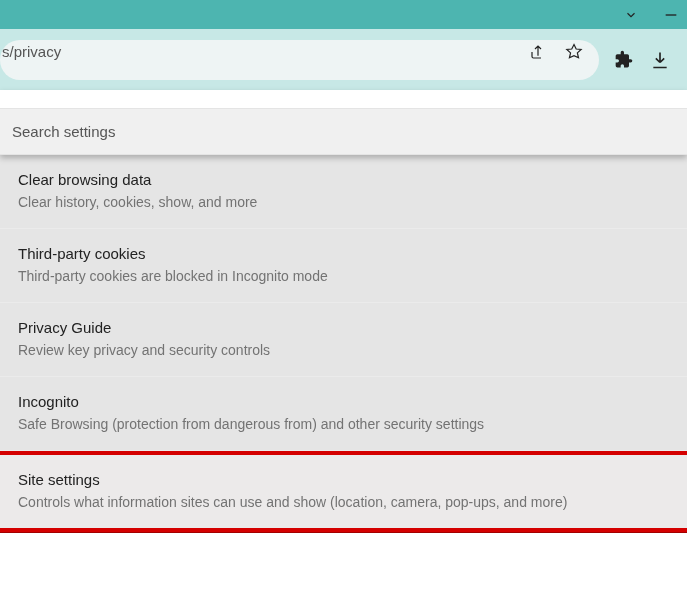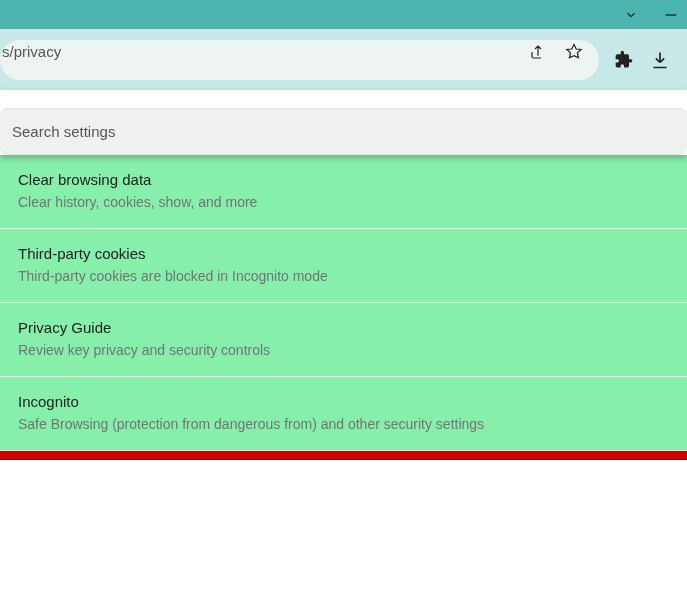--- a/index.html
+++ b/index.html
@@ -71,24 +71,23 @@
     position: relative;
   }
   .search-bar {
     background: #f0f0f0;
     margin: 8px 0 0 0;
     padding: 14px 12px;
     font-size: 15px;
     color: #555;
     border-top: 1px solid #e4e4e4;
     border-bottom: 1px solid #e4e4e4;
-    border-radius: 8px;
   }
   .settings-list {
-    background: #86efac;
+    background: #e5e5e5;
   }
   .setting-item {
     padding: 16px 18px 18px 18px;
     border-bottom: 1px solid #ebebeb;
     cursor: pointer;
   }
   .setting-title {
     font-size: 15px;
     color: #222;
     margin-bottom: 6px;
@@ -174,14 +173,18 @@
   <div class="setting-item">
     <div class="setting-title">Privacy Guide</div>
     <div class="setting-desc">Review key privacy and security controls</div>
   </div>
   <div class="setting-item">
     <div class="setting-title">Incognito</div>
     <div class="setting-desc">Safe Browsing (protection from dangerous from) and other security settings</div>
   </div>
 
   <div class="highlight-top"></div>
+  <div class="highlight-item">
+    <div class="setting-title">Site settings</div>
+    <div class="setting-desc">Controls what information sites can use and show (location, camera, pop-ups, and more)</div>
+  </div>
   <div class="highlight-bottom"></div>
 </div>
 
 </body></html>

